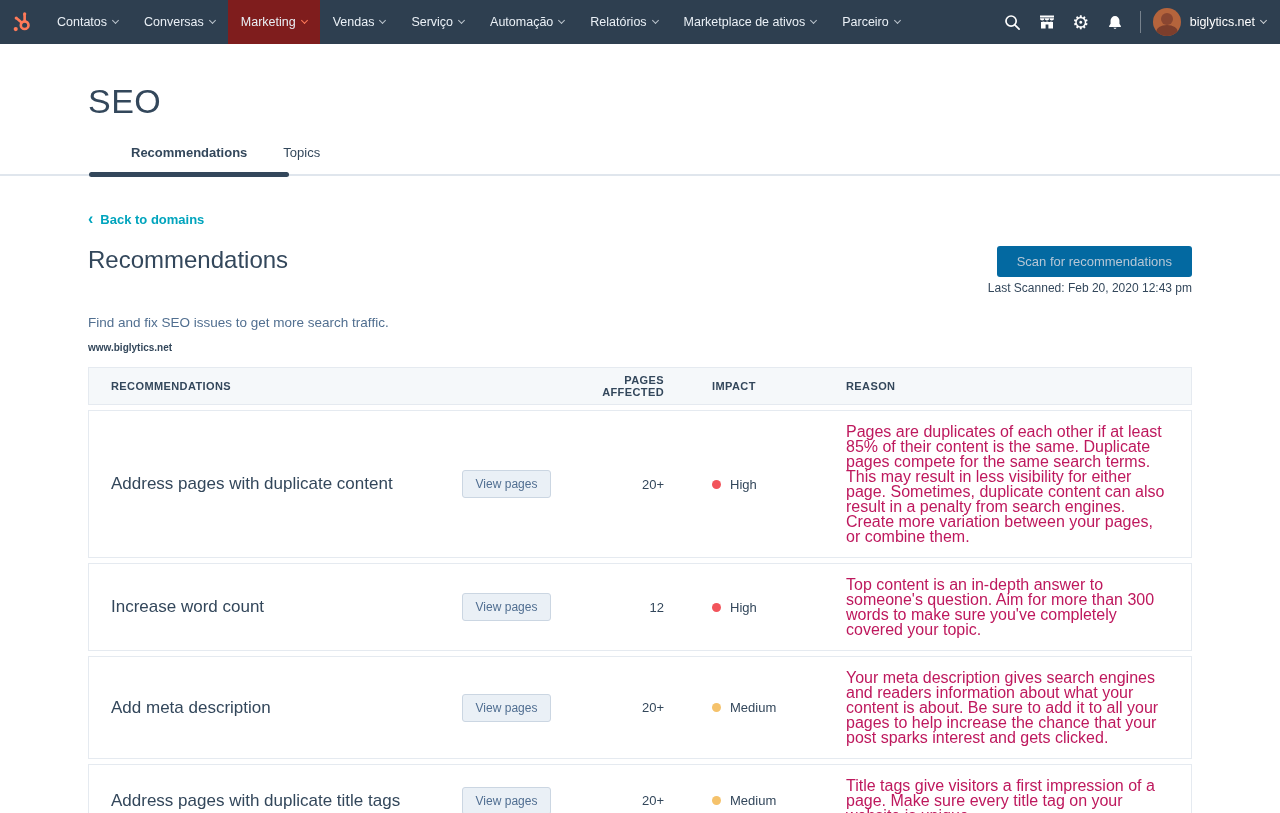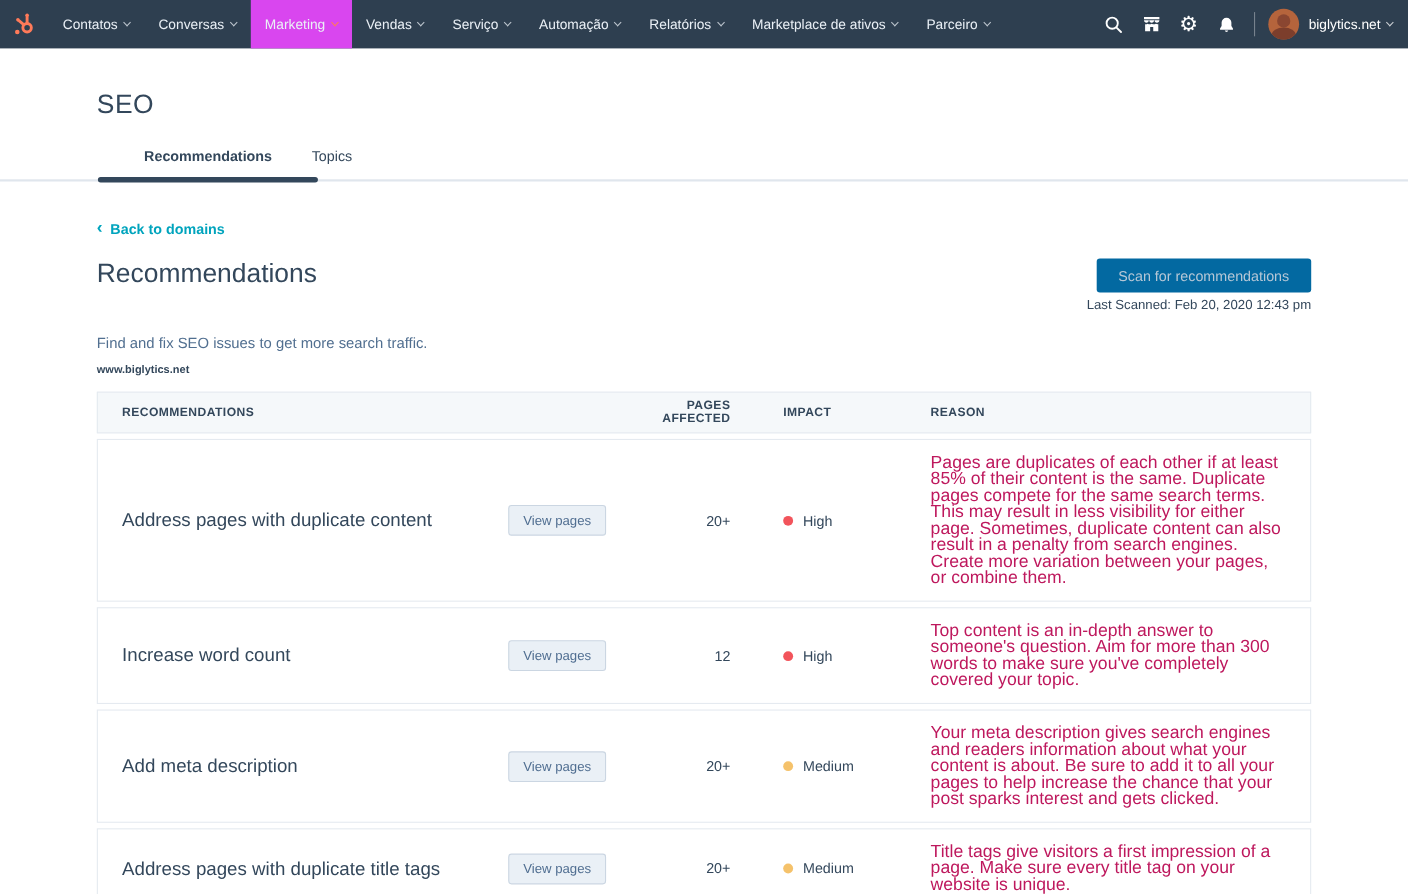--- a/index.html
+++ b/index.html
@@ -5,40 +5,40 @@
   * { margin:0; padding:0; box-sizing:border-box; }
   html,body { width:1280px; height:813px; background:#fff; overflow:hidden;
     font-family:"Liberation Sans", sans-serif; color:#33475b; }
 
   
   .topnav { height:44px; background:#2e3f50; display:flex; align-items:stretch; }
   .nav-logo { width:44px; display:flex; align-items:center; justify-content:center; cursor:pointer; }
   .nav-items { display:flex; align-items:stretch; }
   .nav-item { display:flex; align-items:center; padding:0 13px; font-size:12.5px; color:#eaf0f6;
     cursor:pointer; white-space:nowrap; }
-  .nav-item.active { background:#d946ef; }
+  .nav-item.active { background:#7f1d1d; }
   .caret { display:inline-block; width:5px; height:5px; border-right:1.5px solid currentColor;
     border-bottom:1.5px solid currentColor; transform:rotate(45deg); margin-left:6px; margin-top:-3px; opacity:.75; }
   .nav-item.active .caret { border-color:#ff7a59; opacity:1; }
   .nav-right { margin-left:auto; display:flex; align-items:center; padding-right:14px; }
   .nav-icon { width:34px; height:44px; display:flex; align-items:center; justify-content:center; cursor:pointer; }
   .nav-icon svg { display:block; }
   .gear-glyph { color:#fff; font-size:19px; line-height:1; }
   .nav-divider { width:1px; height:22px; background:rgba(255,255,255,.35); margin:0 12px 0 8px; }
   .avatar { width:28px; height:28px; border-radius:50%; background:#b5643c; position:relative; overflow:hidden;
     cursor:pointer; flex:0 0 auto; }
   .avatar:before { content:""; position:absolute; left:8px; top:5px; width:12px; height:12px; border-radius:50%;
     background:#8a4631; }
   .avatar:after { content:""; position:absolute; left:3px; top:17px; width:22px; height:14px; border-radius:50%;
     background:#7c3e2c; }
   .account { display:flex; align-items:center; color:#fff; font-size:12.5px; margin-left:9px; cursor:pointer; }
 
   
   .page-head { padding:38px 88px 0 88px; }
-  .seo-title { font-size:24px; font-weight:400; letter-spacing:.5px; color:#33475b; }
+  .seo-title { font-size:34px; font-weight:400; letter-spacing:.5px; color:#33475b; }
   .tabs { display:flex; margin-top:24px; padding-left:25px; position:relative; }
   .tab { font-size:13px; padding:0 18px 14px 18px; cursor:pointer; color:#33475b; position:relative; }
   .tab.active { font-weight:700; }
   .tab.active:after { content:""; position:absolute; left:-24px; right:-24px; bottom:-3px; height:5px;
     border-radius:3px; background:#33475b; z-index:2; }
   .tabs-rule { height:2px; background:#e0e6ed; width:1280px; margin-left:-88px; }
 
   
   .content { padding:34px 88px 0 88px; }
   .back-link { display:inline-flex; align-items:center; color:#00a4bd; font-size:13px; font-weight:700; cursor:pointer; }

